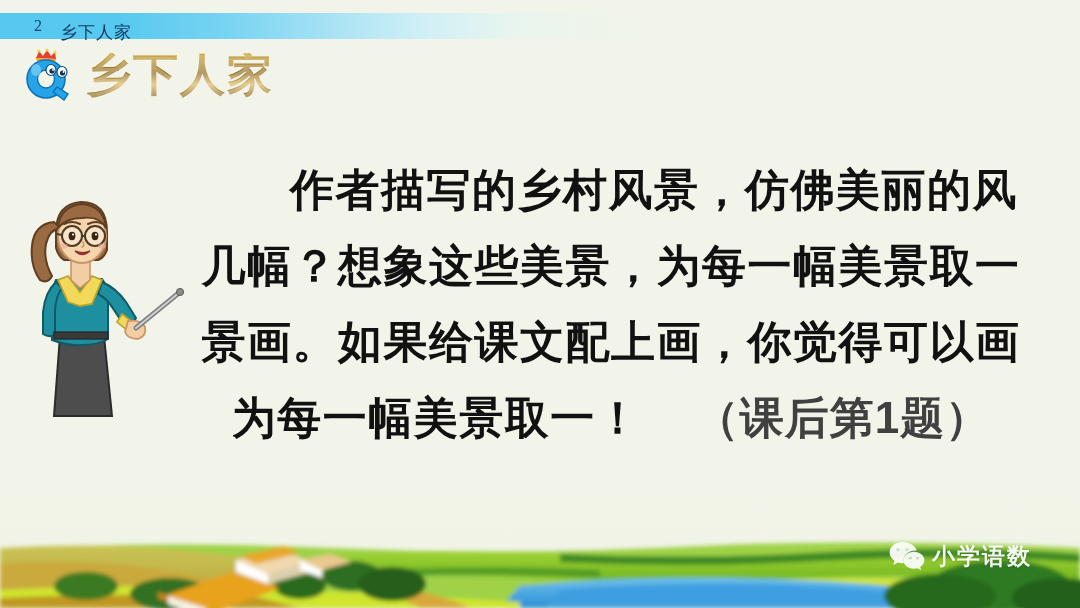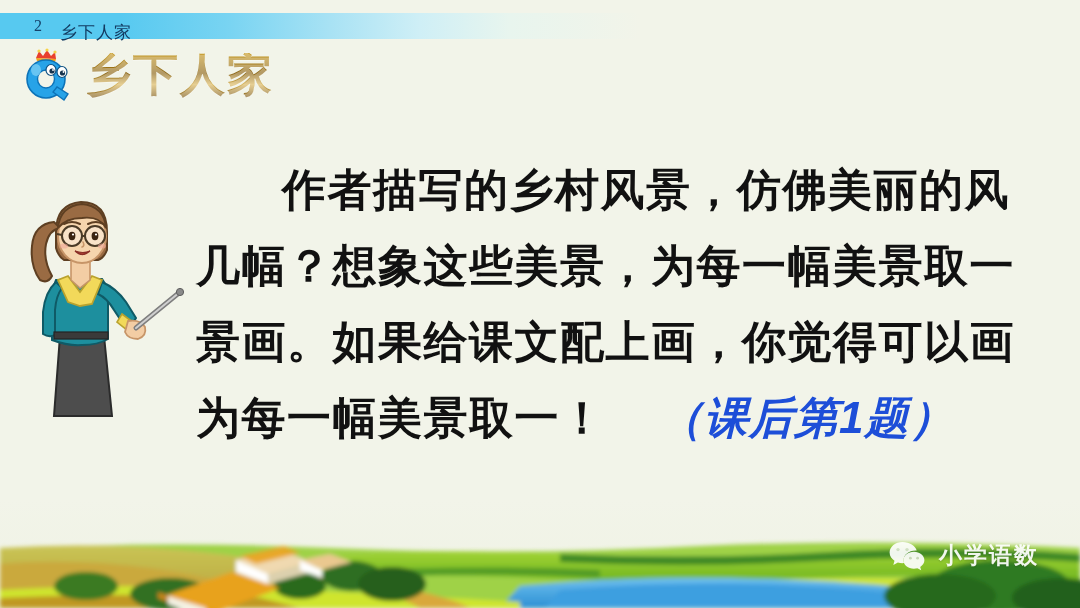--- a/index.html
+++ b/index.html
@@ -72,43 +72,43 @@
     width:830px;
   }
   .q-line {
     font-family:"Liberation Sans", sans-serif;
     font-weight:700;
     font-size:44px;
     line-height:76px;
     color:#111111;
     white-space:nowrap;
     letter-spacing:1.5px;
+    text-align:center;
   }
   .q-line.indent { padding-left:86px; }
   .q-ref {
-    color:#1d4ed8;
+    color:#404040;
     font-weight:700;
     letter-spacing:1px;
-    font-style:italic;
   }
   .q-gap { display:inline-block; width:26px; }
 
   
   #landscape {
     position:absolute; left:0; bottom:0;
     width:1080px; height:110px;
     overflow:hidden;
   }
   #landscape svg { display:block; width:1080px; height:110px; }
 
   
   #watermark {
     position:absolute;
     left:888px; top:540px;
-    display:flex; gap:13px;
+    display:flex; align-items:center; gap:6px;
     opacity:.92;
   }
   #wechat-icon { width:38px; height:32px; display:block; }
   #watermark-label {
     font-family:"Liberation Sans", sans-serif;
     font-size:23px;
     font-weight:700;
     color:#ffffff;
     letter-spacing:2px;
     text-shadow:0 1px 2px rgba(0,0,0,.18);

